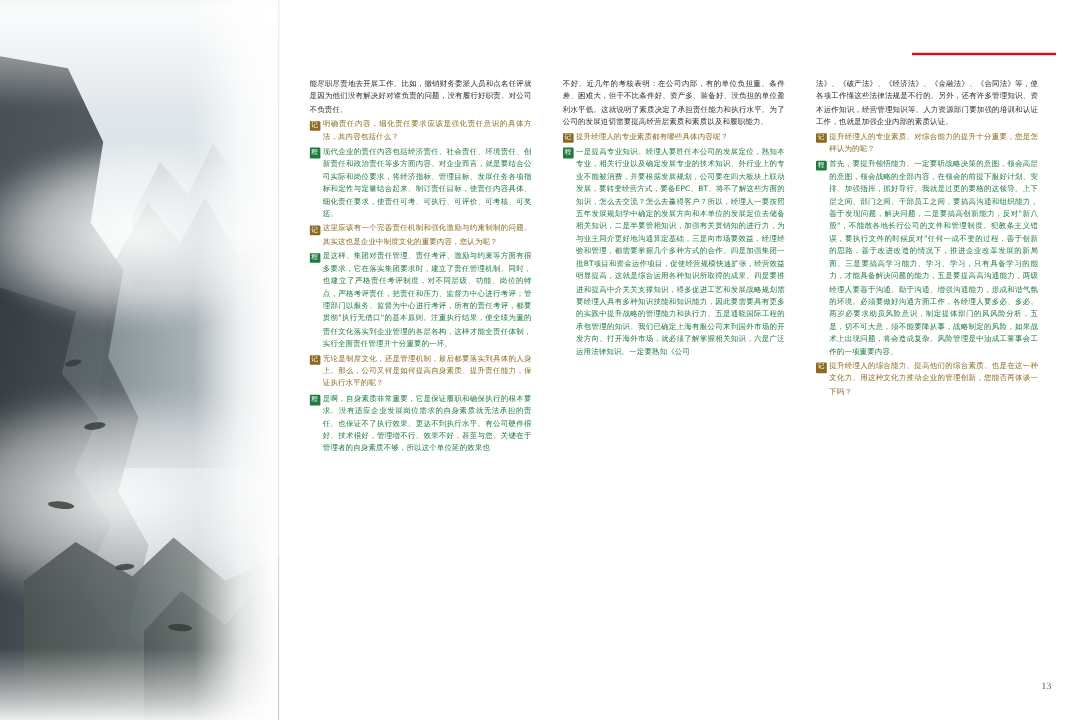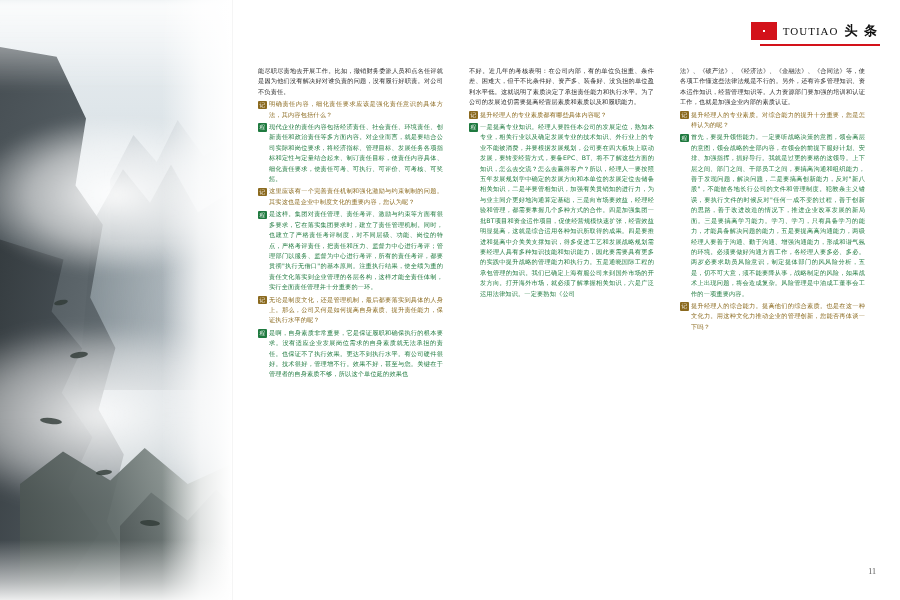--- a/index.html
+++ b/index.html
@@ -272,25 +272,20 @@
     <div class="pine p1"></div>
     <div class="pine p2"></div>
     <div class="pine p3"></div>
     <div class="pine p4"></div>
     <div class="pine p5"></div>
     <div class="fade-right"></div>
     <div class="fade-bottom"></div>
   </div>
   <div class="fold"></div>
 
-  <div class="logo">
-    <span class="mark"></span>
-    <span class="word">TOUTIAO</span>
-    <span class="cn">头 条</span>
-  </div>
   <div class="logo-rule"></div>
 
   <div class="columns">
 
     <div class="col">
       <p class="plain">能尽职尽责地去开展工作。比如，撤销财务委派人员和点名任评就是因为他们没有解决好对谁负责的问题，没有履行好职责。对公司不负责任。</p>
       <p class="qa q">
           <span class="tag">记</span>
           <span class="txt">明确责任内容，细化责任要求应该是强化责任意识的具体方法，其内容包括什么？</span>
         </p>
@@ -338,14 +333,14 @@
           <span class="tag">程</span>
           <span class="txt">首先，要提升领悟能力。一定要听战略决策的意图，领会高层的意图，领会战略的全部内容，在领会的前提下服好计划、安排、加强指挥，抓好导行。我就是过更的要格的这领导。上下层之间、部门之间、干部员工之间，要搞高沟通和组织能力，善于发现问题，解决问题，二是要搞高创新能力，反对"新八股"，不能散各地长行公司的文件和管理制度。犯教条主义错误，要执行文件的时候反对"任何一成不变的过程，善于创新的思路，善于改进改造的情况下，推进企业改革发展的新局面。三是要搞高学习能力。学习、学习，只有具备学习的能力，才能具备解决问题的能力，五是要提高高沟通能力，两级经理人要善于沟通、勤于沟通、增强沟通能力，形成和谐气氛的环境。必须要做好沟通方面工作，各经理人要多必、多必。两岁必要求助员风险意识，制定提体部门的风风险分析，五是，切不可大意，须不能要降从事，战略制定的风险，如果战术上出现问题，将会造成复杂。风险管理是中油成工董事会工作的一项重要内容。</span>
         </p>
       <p class="qa q">
           <span class="tag">记</span>
           <span class="txt">提升经理人的综合能力。提高他们的综合素质。也是在这一种文化力。用这种文化力推动企业的管理创新，您能否再体谈一下吗？</span>
         </p>
     </div>
   </div>
 
-  <div class="page-num">11</div>
+  <div class="page-num">13</div>
 </div>
 
 </body></html>

